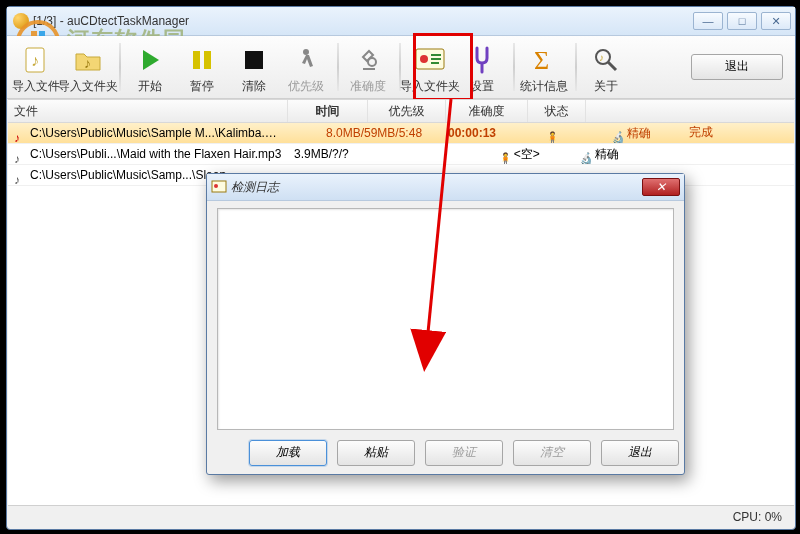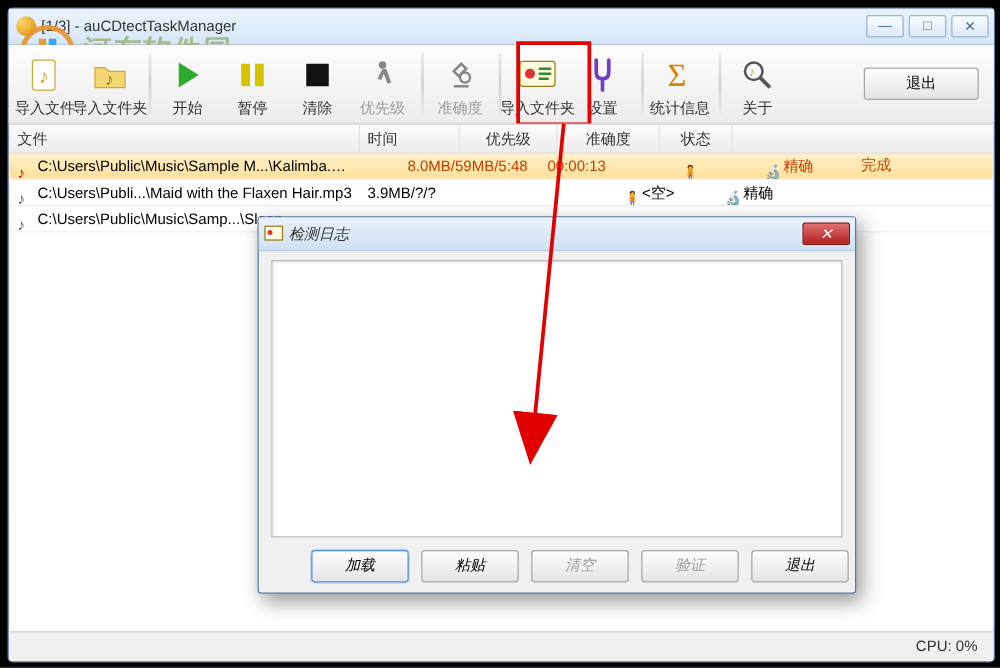--- a/index.html
+++ b/index.html
@@ -19,21 +19,21 @@
   .tb-btn.disabled .lbl{color:#9c9c9c;}
   .tb-sep{width:2px;height:48px;background:linear-gradient(#e8e8e8,#cfcfcf,#e8e8e8);margin:0 4px;}
   .highlight-box{position:absolute;border:3px solid #e10000;pointer-events:none;}
   .exit-btn{margin-left:auto;margin-right:8px;width:90px;height:24px;border:1px solid #a6a6a6;border-radius:3px;background:linear-gradient(#fdfdfd,#e4e4e4);text-align:center;line-height:22px;}
   
   .table-wrap{position:absolute;top:92px;left:1px;right:1px;bottom:24px;background:#fff;}
   .thead{height:22px;display:flex;background:linear-gradient(#fcfcfc,#ececec);border-top:1px solid #d8d8d8;border-bottom:1px solid #d8d8d8;}
   .th{border-right:1px solid #e2e2e2;padding:0 6px;line-height:22px;color:#333;box-sizing:border-box;}
   .c-file{width:280px;}
   .c-size{width:112px;}
-  .c-time{width:80px;text-align:left;}
+  .c-time{width:80px;text-align:center;font-weight:bold;}
   .c-prio{width:78px;text-align:center;}
   .c-acc{width:82px;text-align:center;}
   .c-stat{width:58px;text-align:center;}
   .c-res{flex:1;text-align:center;}
   .row{height:20px;display:flex;align-items:center;border-bottom:1px solid #f0f0f0;}
   .row .cell{padding:0 6px;box-sizing:border-box;white-space:nowrap;overflow:hidden;text-overflow:ellipsis;line-height:20px;}
   .row1{background:linear-gradient(#fff0c9,#ffe09a);}
   .note-icon{display:inline-block;width:12px;height:12px;margin-right:4px;vertical-align:middle;}
   .note-red{color:#c00;}
   .note-gray{color:#555;}
@@ -246,22 +246,22 @@
             <rect x="1" y="2" width="14" height="11" fill="#fefce0" stroke="#9a7a10"></rect>
             <circle cx="5" cy="7" r="2" fill="#d33"></circle>
           </svg>
         <div class="txt">检测日志</div>
         <div class="dlg-close">✕</div>
       </div>
       <div class="dlg-body"></div>
       <div class="dlg-buttons">
         <div class="dlg-btn primary">加载</div>
         <div class="dlg-btn">粘贴</div>
+        <div class="dlg-btn disabled">验证</div>
         <div class="dlg-btn disabled">清空</div>
-        <div class="dlg-btn disabled">验证</div>
         <div class="dlg-btn">退出</div>
       </div>
     </div>
 
     <svg class="arrow-svg" width="788" height="522">
       <defs>
           <marker id="ah" markerWidth="14" markerHeight="12" refX="11" refY="6" orient="auto">
             <path d="M0,0 L14,6 L0,12 z" fill="#e10000"></path>
           </marker>
         </defs>

